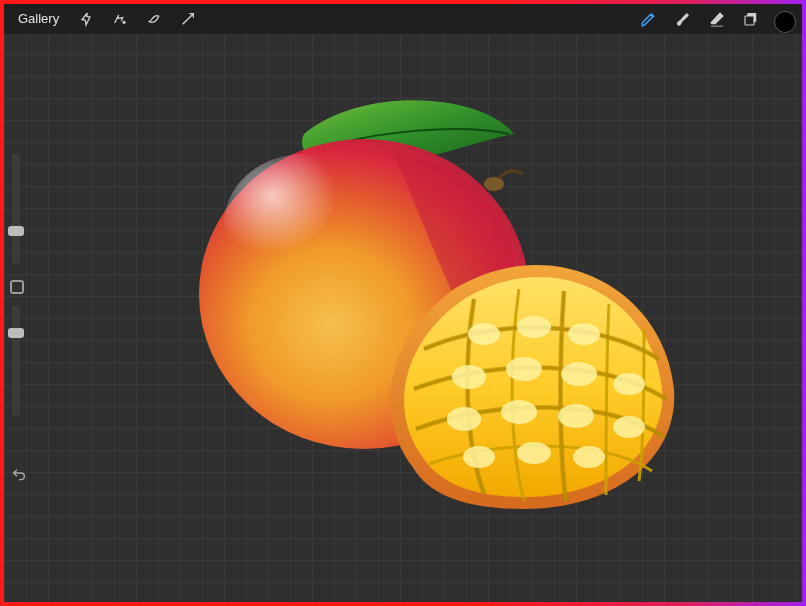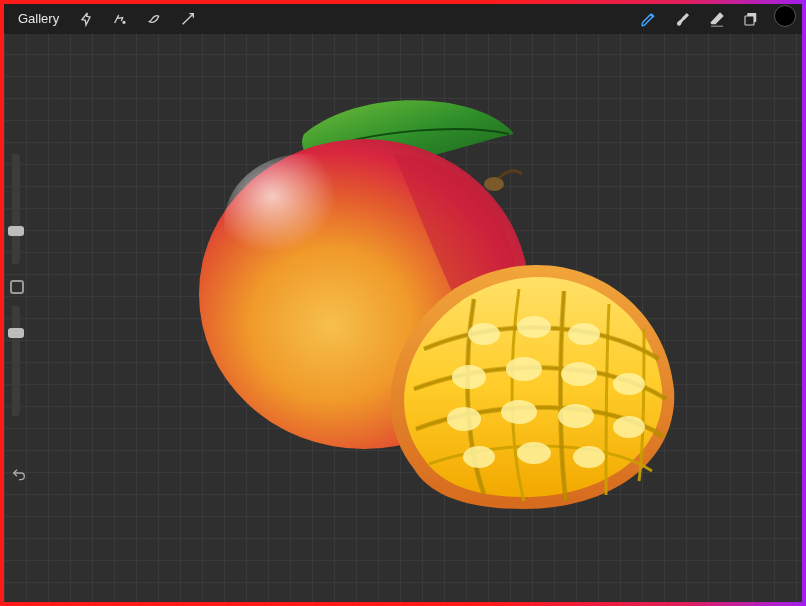--- a/index.html
+++ b/index.html
@@ -28,21 +28,21 @@
   .toolbar {
     position: absolute; top: 0; left: 0; right: 0; height: 30px;
     background: #1f1f1f;
     display: flex; align-items: center;
     padding: 0 6px;
     color: #d9d9d9;
     font-size: 13px;
     z-index: 10;
   }
   .toolbar .left-tools, .toolbar .right-tools {
-    display: flex; align-items: flex-start; gap: 4px;
+    display: flex; align-items: flex-end; gap: 4px;
   }
   .toolbar .spacer { flex: 1; }
   .tool-btn {
     width: 30px; height: 28px;
     display: flex; align-items: center; justify-content: center;
     color: #cfcfcf;
     cursor: pointer;
     border-radius: 3px;
   }
   .tool-btn svg { display: block; }

